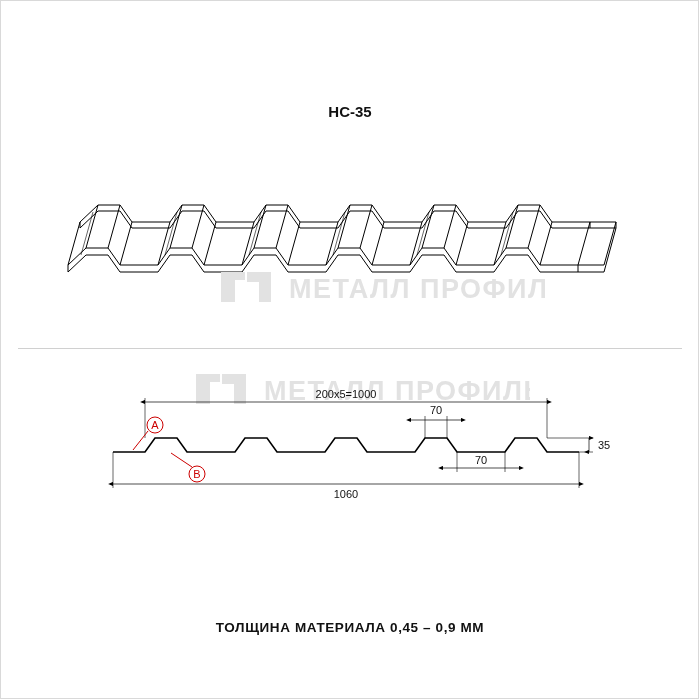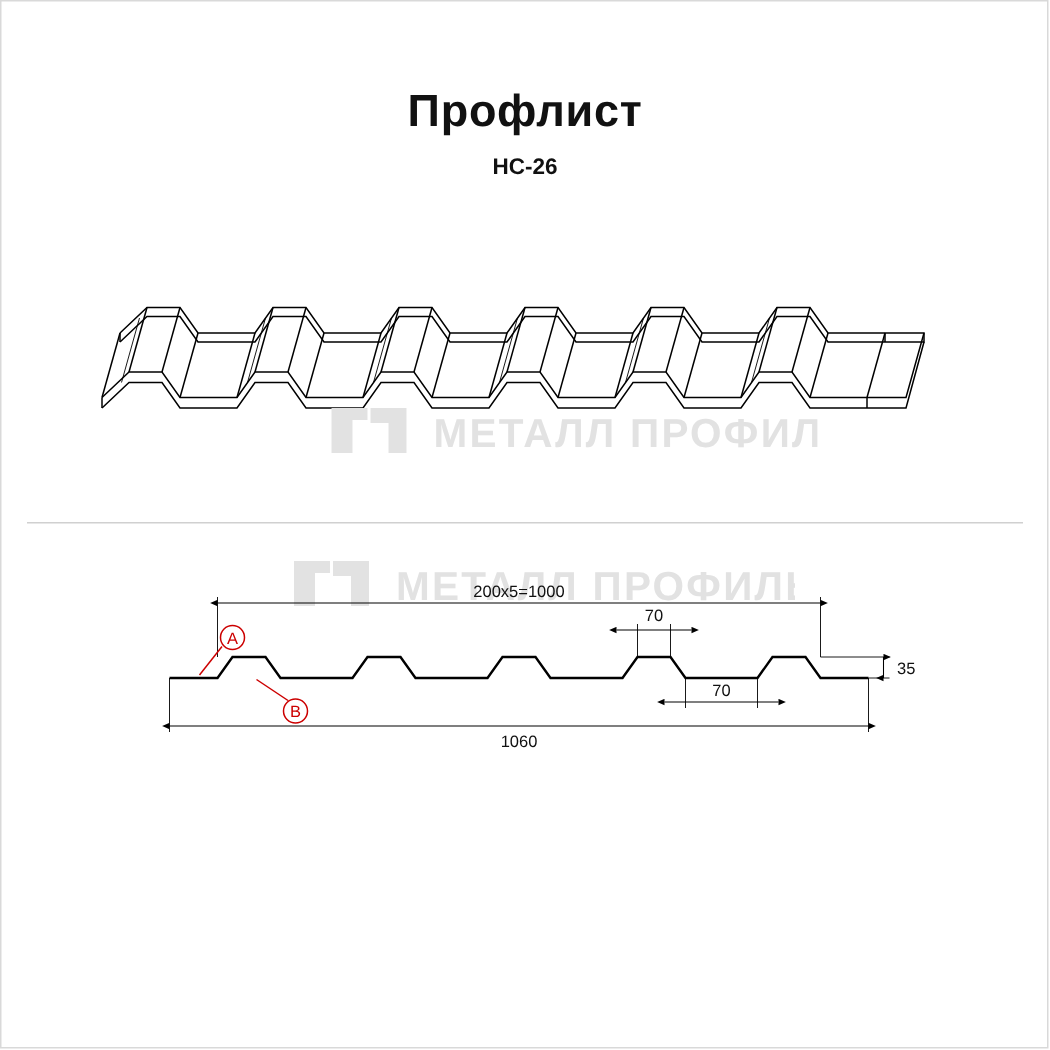--- a/index.html
+++ b/index.html
@@ -99,22 +99,21 @@
     font-weight: normal;
   }
 </style>
 </head>
 <body>
 
 <div class="page">
 
   <div class="border-frame"></div>
 
-  <div class="title">Профлист</div>
-  <div class="subtitle">НС-26</div>
+  <div class="subtitle">НС-35</div>
 
   <div class="iso-wrap">
     <svg width="580" height="160" viewBox="0 0 580 160">
       <g fill="none" stroke="#000000" stroke-width="1" stroke-linejoin="miter" stroke-linecap="butt">
 
         <path d="M20 62 L38 45 L60 45 L72 62 L110 62 L122 45 L144 45 L156 62 L194 62 L206 45 L228 45 L240 62 L278 62 L290 45 L312 45 L324 62 L362 62 L374 45 L396 45 L408 62 L446 62 L458 45 L480 45 L492 62 L530 62"></path>
 
         <path d="M20 68 L38 51 L60 51 L72 68 L110 68 L122 51 L144 51 L156 68 L194 68 L206 51 L228 51 L240 68 L278 68 L290 51 L312 51 L324 68 L362 68 L374 51 L396 51 L408 68 L446 68 L458 51 L480 51 L492 68 L530 68"></path>
 
         <path d="M20 62 L8 105"></path>
@@ -260,14 +259,15 @@
 
       <g>
         <circle cx="104" cy="94" r="8" fill="none" stroke="#cc0000" stroke-width="1"></circle>
         <text class="callout-text" x="104" y="98" text-anchor="middle">B</text>
         <path d="M99 87 L78 73" stroke="#cc0000" stroke-width="1" fill="none"></path>
       </g>
 
     </svg>
   </div>
 
+  <div class="footer-note">ТОЛЩИНА МАТЕРИАЛА 0,45 – 0,9 ММ</div>
 
 </div>
 
 </body></html>

